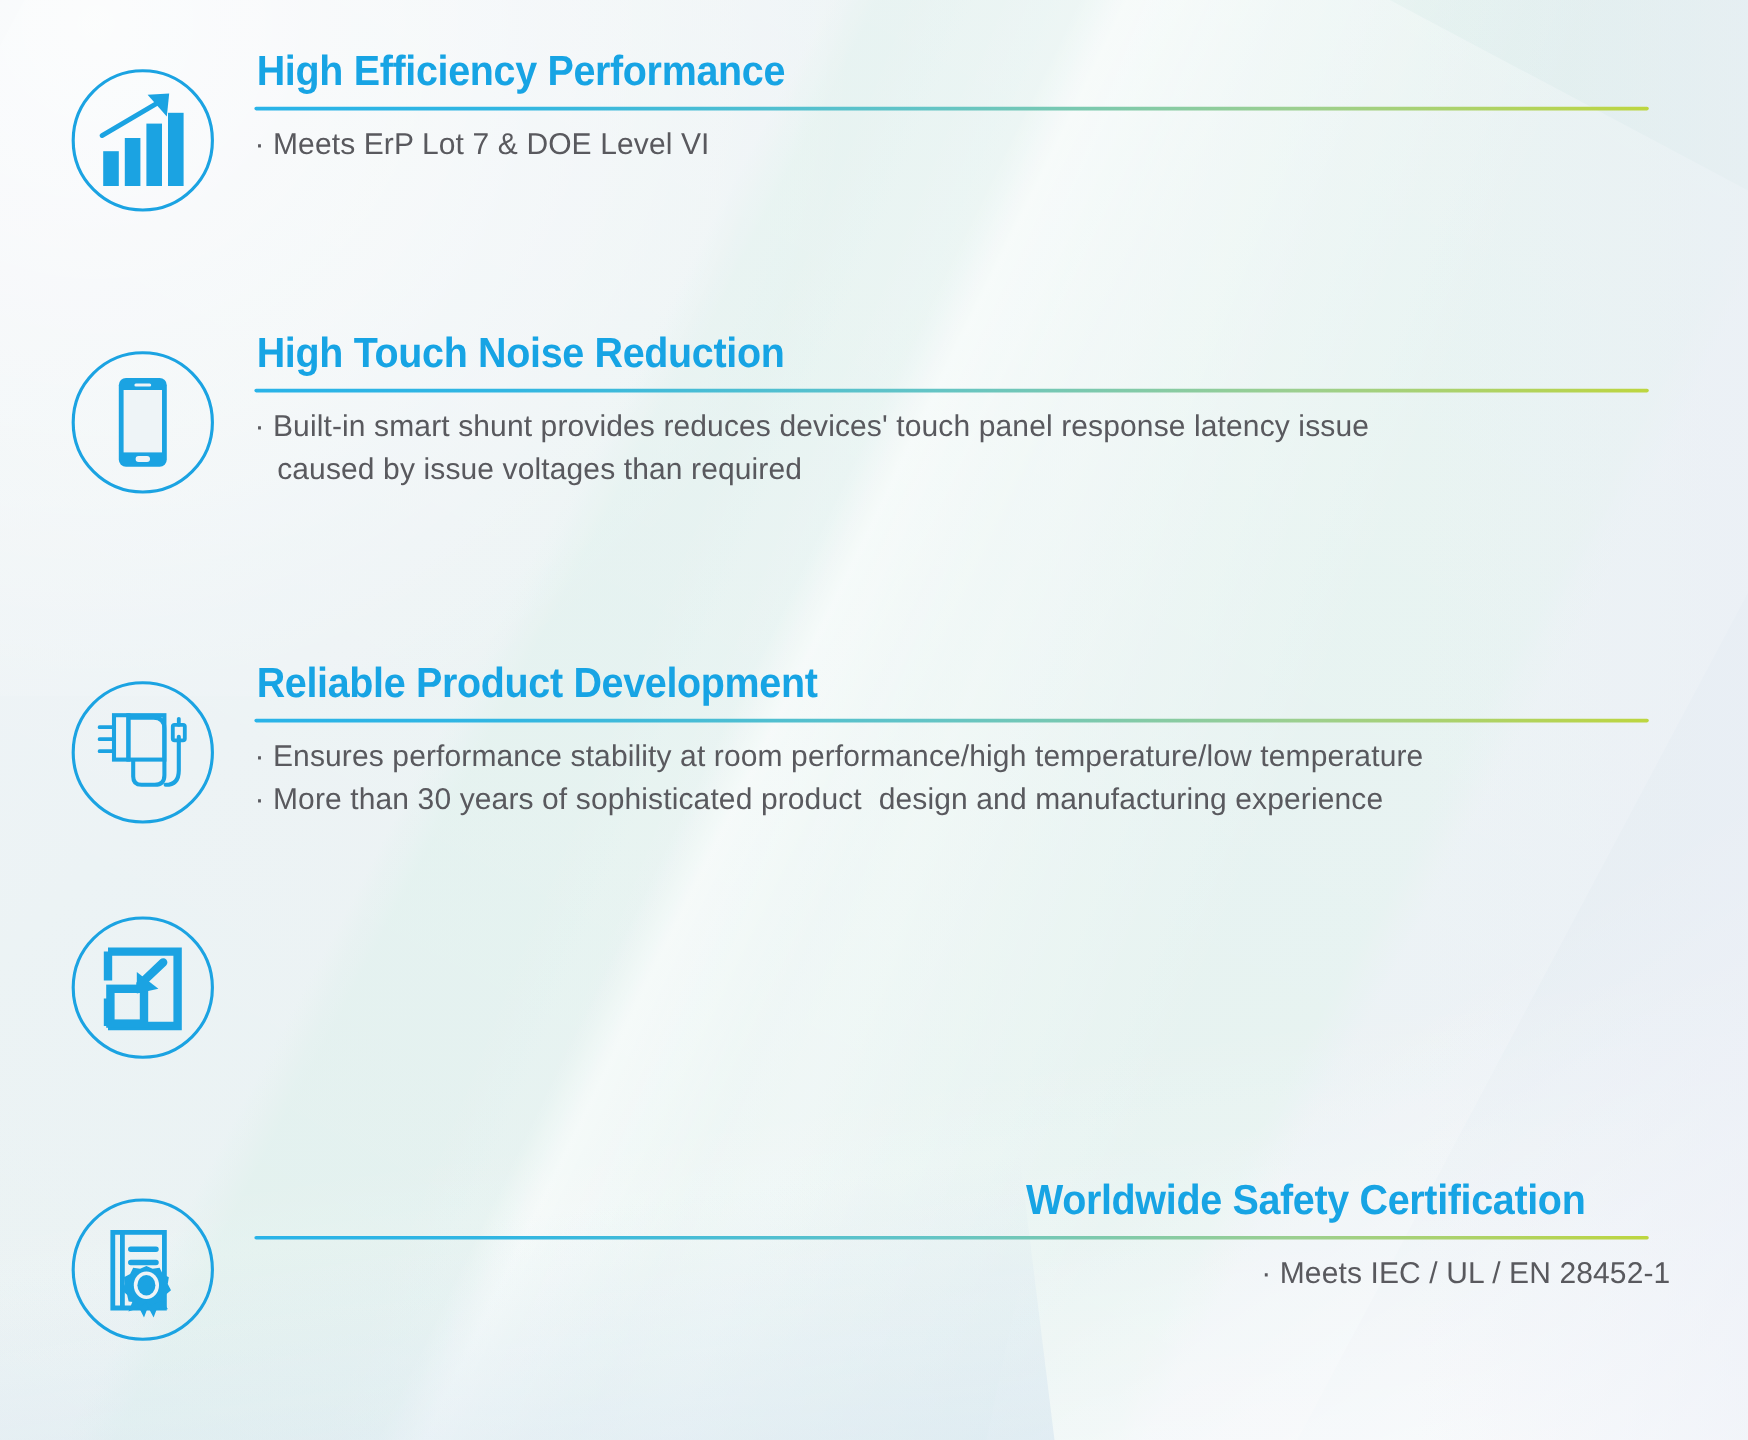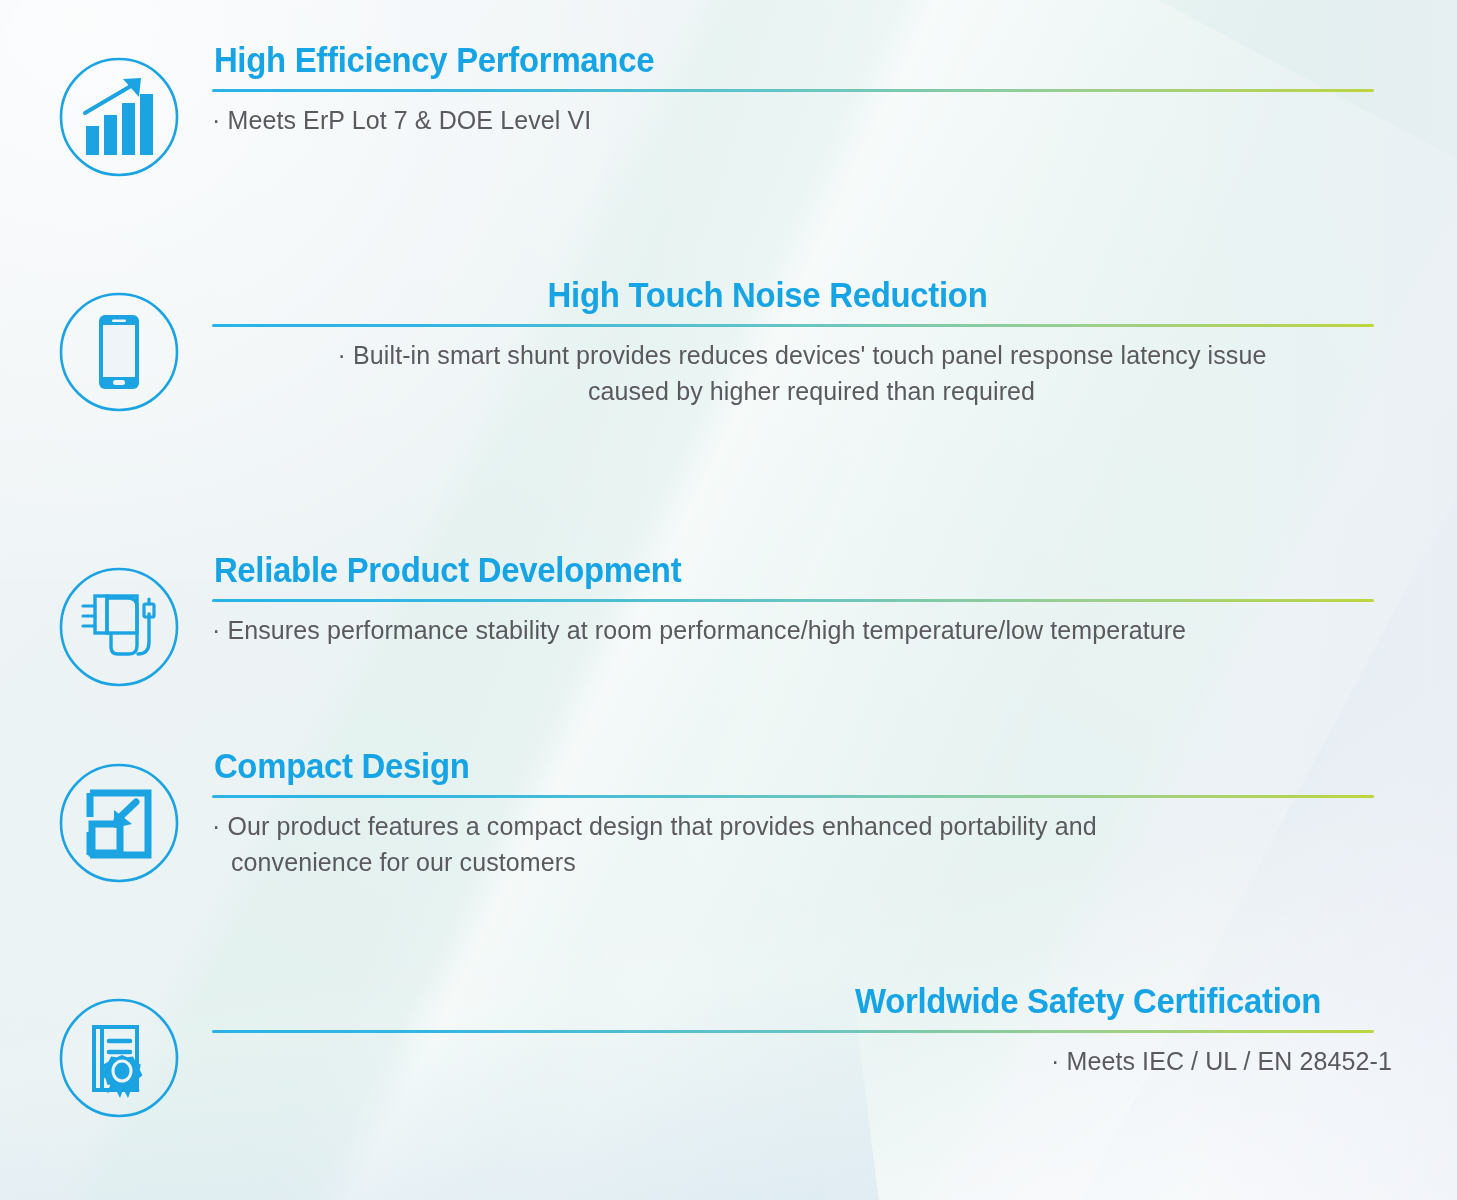--- a/index.html
+++ b/index.html
@@ -141,21 +141,21 @@
   }
   .bullet-line .dot {
     color: #59595e;
   }
   .bullet-cont {
     padding-left: 19px;
   }
 
   
   #feature-0 { top: 42px; }
-  #feature-1 { top: 277px; text-align: center; }
+  #feature-1 { top: 277px; }
   #feature-2 { top: 512px; margin-top: 40px; }
   #feature-3 { top: 748px; }
   #feature-4 { top: 983px; text-align: right; }
 </style>
 </head>
 <body>
 
 <div id="page">
 
   <div class="bg-layer sweep-g"></div>
@@ -197,21 +197,21 @@
           <rect x="45" y="34" width="32" height="52" fill="#eef4f7"></rect>
           <rect x="54" y="28.5" width="14" height="2.6" rx="1.3" fill="#eef4f7"></rect>
           <rect x="55" y="89" width="12" height="5" rx="2.5" fill="#eef4f7"></rect>
         </svg>
       </div>
       <div class="feature-body">
         <div class="feature-title">High Touch Noise Reduction</div>
         <div class="divider"></div>
         <div class="bullets">
           <div class="bullet-line"><span class="dot">·</span> <span>Built-in smart shunt provides reduces devices' touch panel response latency issue</span></div>
-          <div class="bullet-line bullet-cont"><span>caused by higher required than required</span></div>
+          <div class="bullet-line bullet-cont"><span>caused by issue voltages than required</span></div>
         </div>
       </div>
     </div>
 
     <div class="feature" id="feature-2">
       <div class="icon-wrap">
         <svg width="122" height="122" viewBox="0 0 122 122" xmlns="http://www.w3.org/2000/svg">
           <circle cx="61" cy="61" r="58" fill="none" stroke="#1ba3e2" stroke-width="2.6"></circle>
           <rect x="37" y="30" width="12" height="37" fill="none" stroke="#1ba3e2" stroke-width="3.4"></rect>
           <path d="M49 32 L70 32 Q79 32 79 41 L79 80 Q79 88 71 88 L60 88 Q53 88 53 81 L53 67" fill="none" stroke="#1ba3e2" stroke-width="3.4" stroke-linejoin="round"></path>
@@ -220,42 +220,35 @@
           <path d="M91 48 L91 76 Q91 88 80 88" fill="none" stroke="#1ba3e2" stroke-width="3.4" stroke-linecap="round"></path>
           <rect x="86" y="38" width="10" height="13" rx="1.5" fill="none" stroke="#1ba3e2" stroke-width="3.2"></rect>
           <path d="M91 33 L91 38" fill="none" stroke="#1ba3e2" stroke-width="3.2" stroke-linecap="round"></path>
         </svg>
       </div>
       <div class="feature-body">
         <div class="feature-title">Reliable Product Development</div>
         <div class="divider"></div>
         <div class="bullets">
           <div class="bullet-line"><span class="dot">·</span> <span>Ensures performance stability at room performance/high temperature/low temperature</span></div>
+          <div class="bullet-line"><span class="dot">·</span> <span>More than 30 years of sophisticated product  design and manufacturing experience</span></div>
         </div>
       </div>
     </div>
 
     <div class="feature" id="feature-3">
       <div class="icon-wrap">
         <svg width="122" height="122" viewBox="0 0 122 122" xmlns="http://www.w3.org/2000/svg">
           <circle cx="61" cy="61" r="58" fill="none" stroke="#1ba3e2" stroke-width="2.6"></circle>
           <path d="M32 31 L90 31 L90 93 L32 93" fill="none" stroke="#1ba3e2" stroke-width="7"></path>
           <path d="M32 31 L32 55 M32 70 L32 93" fill="none" stroke="#1ba3e2" stroke-width="7"></path>
           <rect x="34" y="62" width="28" height="29" fill="none" stroke="#1ba3e2" stroke-width="7"></rect>
           <path d="M78 40 L59 58" fill="none" stroke="#1ba3e2" stroke-width="7" stroke-linecap="round"></path>
           <path d="M56 66 L56 48 L74 62 Z" fill="#1ba3e2"></path>
         </svg>
-      </div>
-      <div class="feature-body">
-        <div class="feature-title">Compact Design</div>
-        <div class="divider"></div>
-        <div class="bullets">
-          <div class="bullet-line"><span class="dot">·</span> <span>Our product features a compact design that provides enhanced portability and</span></div>
-          <div class="bullet-line bullet-cont"><span>convenience for our customers</span></div>
-        </div>
       </div>
     </div>
 
     <div class="feature" id="feature-4">
       <div class="icon-wrap">
         <svg width="122" height="122" viewBox="0 0 122 122" xmlns="http://www.w3.org/2000/svg">
           <circle cx="61" cy="61" r="58" fill="none" stroke="#1ba3e2" stroke-width="2.6"></circle>
           <path d="M36 30 L79 30 L79 93 L36 93 Z" fill="none" stroke="#1ba3e2" stroke-width="4"></path>
           <path d="M44 30 L44 93" fill="none" stroke="#1ba3e2" stroke-width="4"></path>
           <path d="M51 44 L72 44 M51 55 L72 55" fill="none" stroke="#1ba3e2" stroke-width="4.6" stroke-linecap="round"></path>

